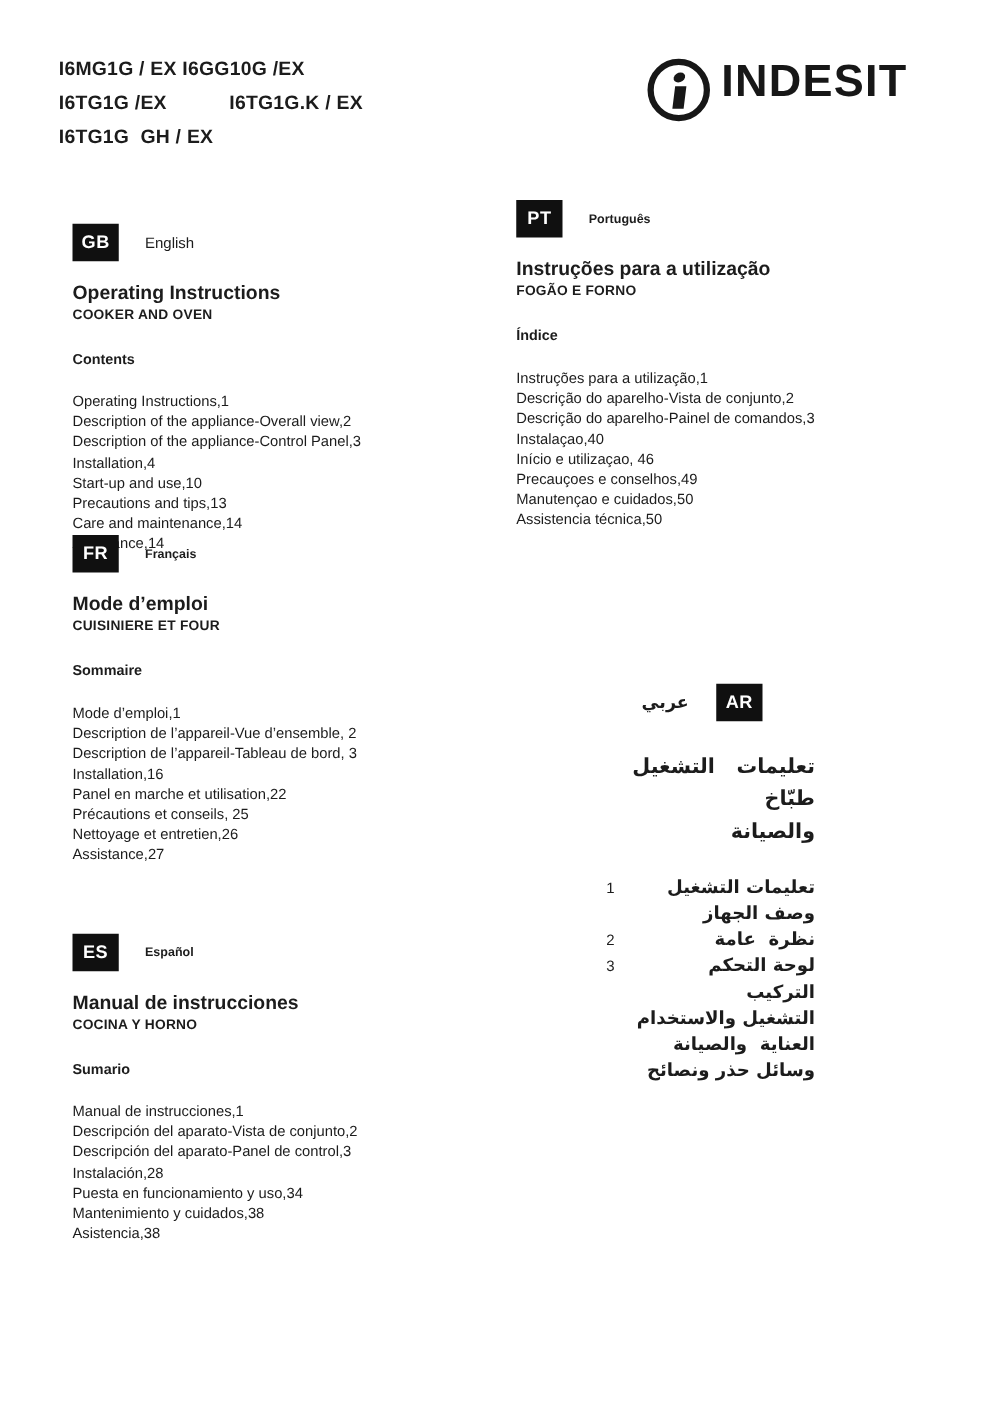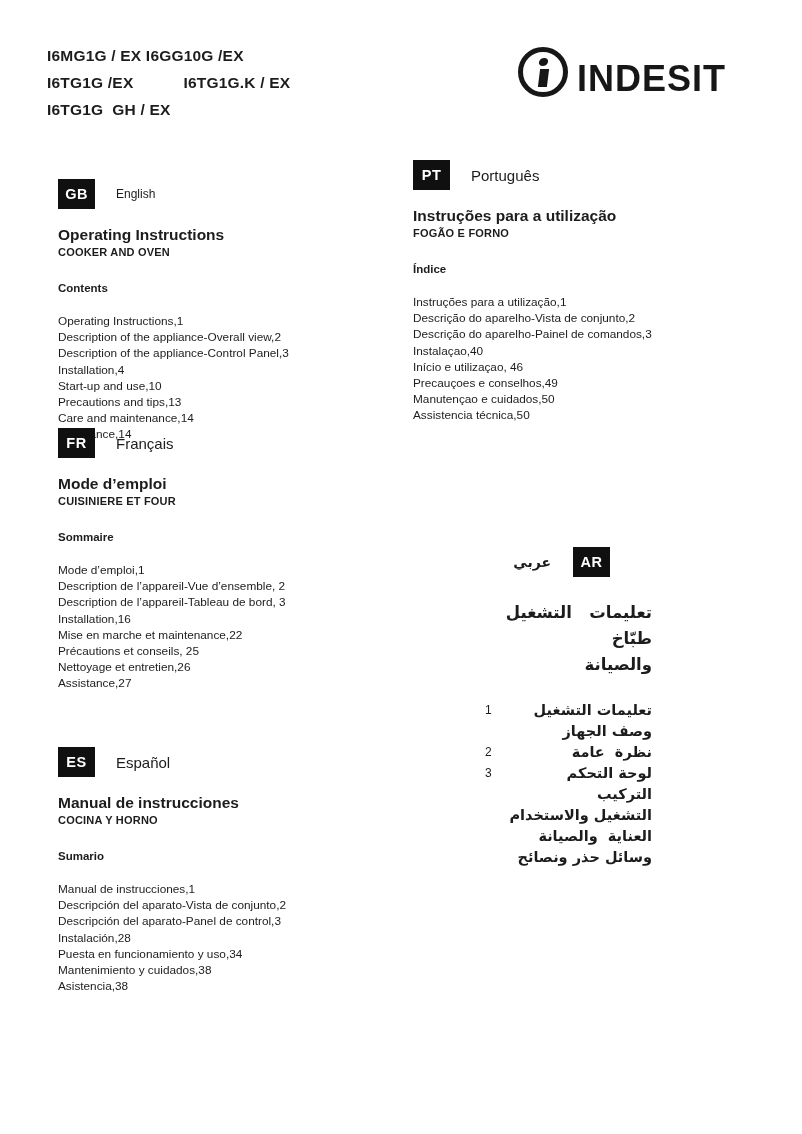--- a/index.html
+++ b/index.html
@@ -10,33 +10,33 @@
     color:#1c1c1c;
   }
   .abs { position:absolute; }
 
   
   .models { left:47px; top:42px; font-weight:bold; font-size:15.5px; letter-spacing:0.2px; }
   .models .line { white-space:pre; line-height:27px; }
   .models .part2 { display:inline-block; margin-left:50px; }
 
   
-  .logo { left:518px; top:47px; display:flex; align-items:flex-end; gap:9px; }
+  .logo { left:518px; top:47px; display:flex; align-items:flex-start; gap:9px; }
   .logo-circle { width:50px; height:50px; border:5px solid #171717; border-radius:50%;
     display:flex; flex-direction:column; align-items:center; justify-content:center; gap:3px; flex:0 0 auto; }
   .logo-i-dot { width:9px; height:8px; background:#171717; border-radius:50%; transform:skewX(-14deg); }
   .logo-i-stem { width:9px; height:18px; background:#171717; transform:skewX(-7deg); }
   .logo-text { font-size:36px; font-weight:bold; letter-spacing:1px; color:#171717; line-height:1; }
 
   
   .lang-row { display:flex; align-items:center; gap:21px; }
   .badge { width:37px; height:30px; background:#101010; color:#ffffff; font-weight:bold;
     font-size:14.5px; display:flex; align-items:center; justify-content:center;
     letter-spacing:0.5px; flex:0 0 auto; }
-  .lang-label { font-size:15px; font-weight:normal; }
+  .lang-label { font-size:10px; font-weight:bold; }
   .lang-label.regular { font-weight:normal; font-size:12px; }
 
   .sec-title { font-size:15.5px; font-weight:bold; margin-top:17px; line-height:18px; }
   .sec-sub { font-size:11px; font-weight:bold; margin-top:2px; letter-spacing:0.2px; }
   .toc-label { font-size:11.5px; font-weight:bold; margin-top:24px; }
   ul.toc { list-style:none; margin-top:19px; }
   ul.toc li { font-size:11.8px; line-height:16.2px; white-space:pre; }
 
   
   .ar-badge-row { display:flex; align-items:center; justify-content:flex-end; gap:22px; padding-right:50px; }
@@ -113,21 +113,21 @@
     <div class="lang-label">Français</div>
   </div>
   <h2 class="sec-title">Mode d’emploi</h2>
   <div class="sec-sub">CUISINIERE ET FOUR</div>
   <div class="toc-label">Sommaire</div>
   <ul class="toc">
     <li>Mode d’emploi,1</li>
     <li>Description de l’appareil-Vue d’ensemble, 2</li>
     <li>Description de l’appareil-Tableau de bord, 3</li>
     <li>Installation,16</li>
-    <li>Mise en marche et maintenance,22</li>
+    <li>Panel en marche et utilisation,22</li>
     <li>Précautions et conseils, 25</li>
     <li>Nettoyage et entretien,26</li>
     <li>Assistance,27</li>
   </ul>
 </section>
 
 <section class="sec abs" style="left:58px; top:747px; width:315px;">
   <div class="lang-row">
     <div class="badge">ES</div>
     <div class="lang-label">Español</div>

